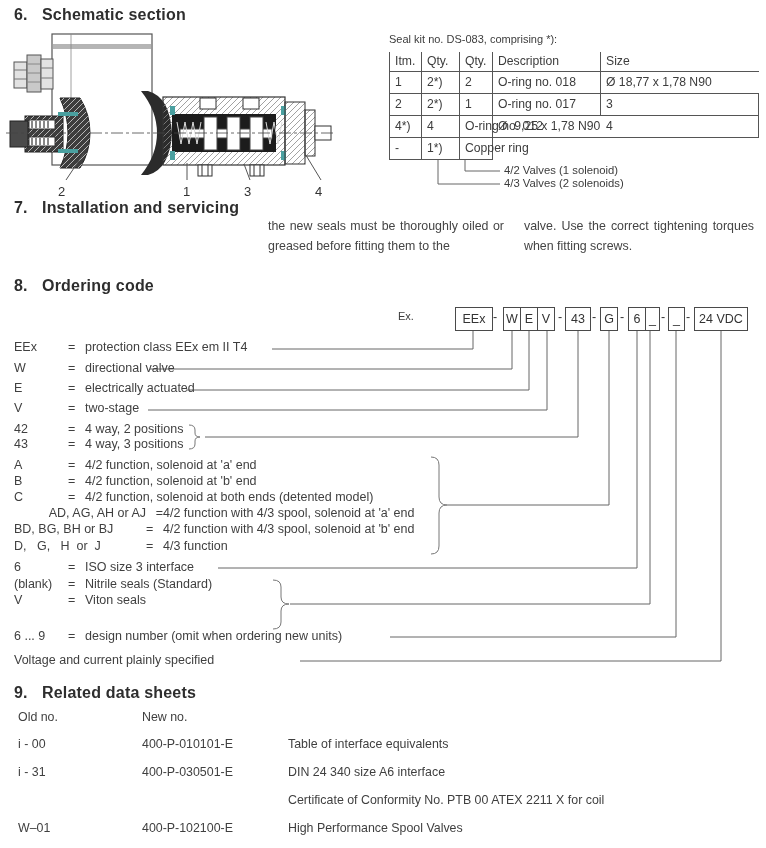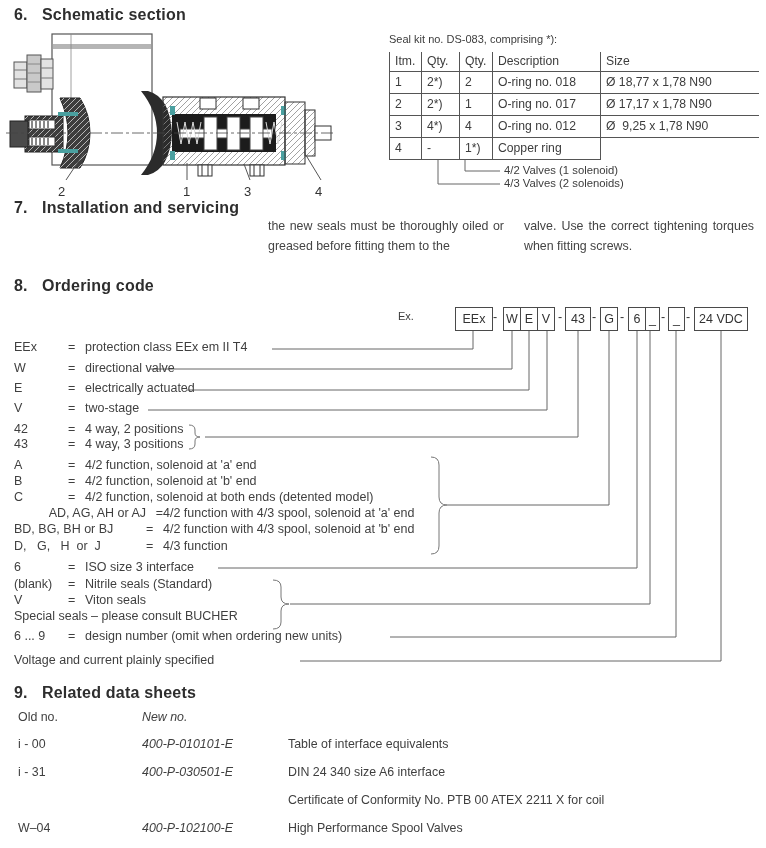--- a/index.html
+++ b/index.html
@@ -30,21 +30,21 @@
   
   .lrow{position:absolute;left:14px;display:flex;font-size:12.5px;color:#3f3f3f;line-height:14px;}
   .lrow .term{width:54px;white-space:pre;}
   .lrow.wide .term{width:132px;}
   .lrow.plain .term{width:auto;}
   .lrow .eq{width:17px;}
   .lrow .desc{white-space:pre;}
   
   .dsrow{position:absolute;left:18px;display:flex;font-size:12.4px;color:#3f3f3f;}
   .dsrow .old{width:124px;}
-  .dsrow .new{width:146px;font-style:italic;}
+  .dsrow .new{width:146px;}
   svg{position:absolute;left:0;top:0;pointer-events:none;}
   .t13{font-size:13px;fill:#333;font-family:"Liberation Sans",sans-serif;}
 </style>
 </head>
 <body>
 
 <div class="page">
 
   <svg width="766" height="848" viewBox="0 0 766 848">
     <defs>
@@ -181,21 +181,20 @@
     <div class="c">1</div>
     <div class="c">2*)</div>
     <div class="c">2</div>
     <div class="c">O-ring no. 018</div>
     <div class="c last">Ø 18,77 x 1,78 N90</div>
 
     <div class="c">2</div>
     <div class="c">2*)</div>
     <div class="c">1</div>
     <div class="c">O-ring no. 017</div>
-    <div class="c last">Ø 17,17 x 1,78 N90</div>
 
     <div class="c">3</div>
     <div class="c">4*)</div>
     <div class="c">4</div>
     <div class="c">O-ring no. 012</div>
     <div class="c last">Ø  9,25 x 1,78 N90</div>
 
     <div class="c">4</div>
     <div class="c">-</div>
     <div class="c">1*)</div>
@@ -318,23 +317,20 @@
   <div class="lrow" style="top:577px;">
       <span class="term">(blank)</span>
       <span class="eq">=</span>
       <span class="desc">Nitrile seals (Standard)</span>
     </div>
   <div class="lrow" style="top:593px;">
       <span class="term">V</span>
       <span class="eq">=</span>
       <span class="desc">Viton seals</span>
     </div>
-  <div class="lrow plain" style="top:609px;">
-      <span class="term">Special seals – please consult BUCHER</span>
-    </div>
   <div class="lrow" style="top:629px;">
       <span class="term">6 ... 9</span>
       <span class="eq">=</span>
       <span class="desc">design number (omit when ordering new units)</span>
     </div>
   <div class="lrow plain" style="top:653px;">
       <span class="term">Voltage and current plainly specified</span>
     </div>
 
   <div class="sec-head" style="left:14px;top:684px;">
@@ -355,18 +351,18 @@
     <span class="old">i - 31</span>
     <span class="new">400-P-030501-E</span>
     <span class="desc">DIN 24 340 size A6 interface</span>
   </div>
   <div class="dsrow" style="top:793px;">
     <span class="old"></span>
     <span class="new"></span>
     <span class="desc">Certificate of Conformity No. PTB 00 ATEX 2211 X for coil</span>
   </div>
   <div class="dsrow" style="top:821px;">
-    <span class="old">W–04</span>
+    <span class="old">W–01</span>
     <span class="new">400-P-102100-E</span>
     <span class="desc">High Performance Spool Valves</span>
   </div>
 
 </div>
 
 </body></html>

